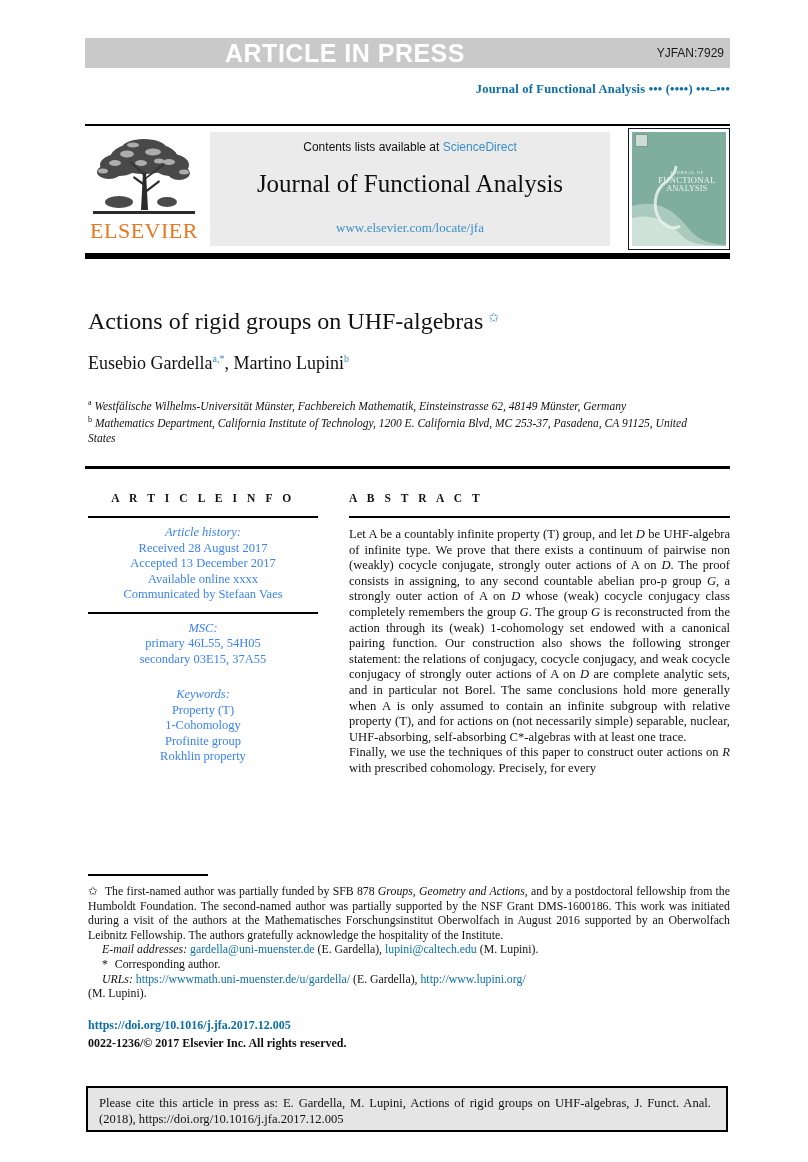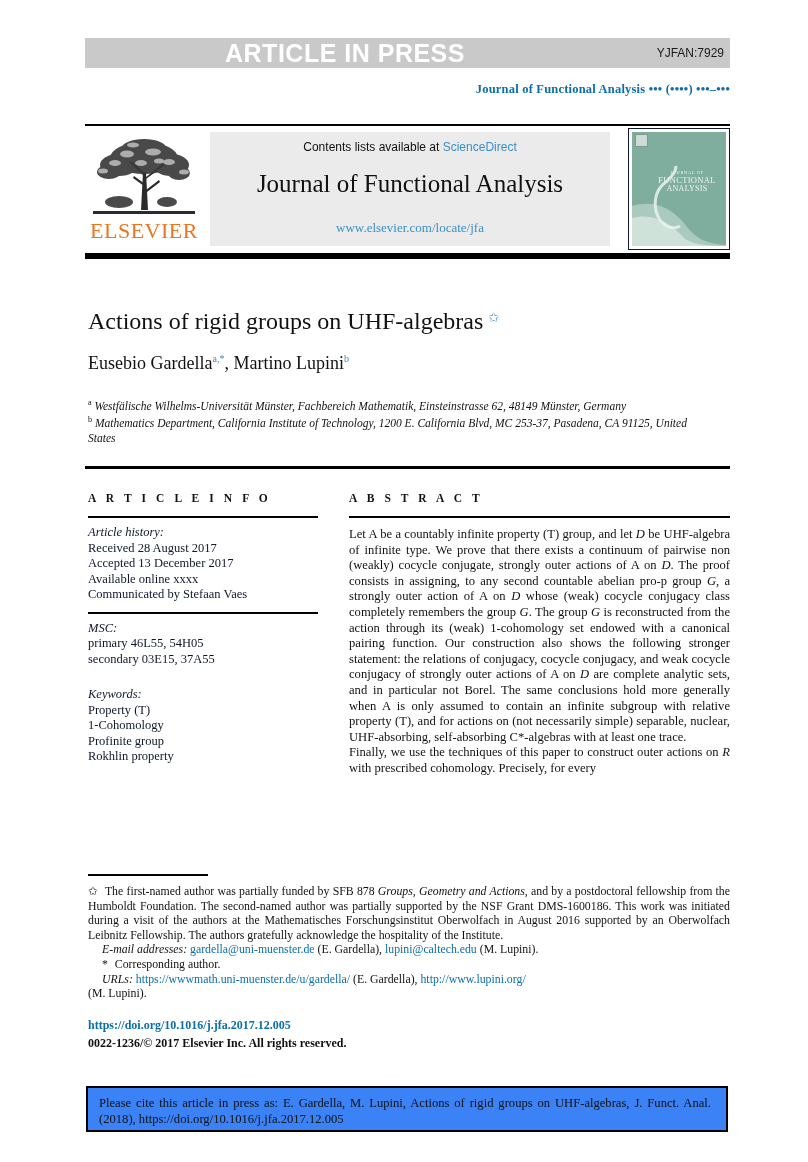--- a/index.html
+++ b/index.html
@@ -198,20 +198,21 @@
     left: 85px; top: 466px;
     width: 645px; height: 3px;
     background: #000000;
   }
 
   
   .col-info {
     position: absolute;
     left: 88px; top: 492px;
     width: 230px;
+    text-align: center;
   }
   .col-abs {
     position: absolute;
     left: 349px; top: 492px;
     width: 381px;
   }
   .sec-head {
     font-family: "Liberation Serif", "DejaVu Serif", serif;
     font-size: 11.5px;
     font-weight: bold;
@@ -220,21 +221,21 @@
   }
   .rule-sec {
     height: 2px;
     background: #000000;
     margin-top: 12px;
   }
   .info-block {
     font-family: "Liberation Serif", "DejaVu Serif", serif;
     font-size: 12.5px;
     line-height: 15.5px;
-    color: #0f172a;
+    color: #3b82f6;
     margin-top: 7px;
   }
   .info-block .lbl { font-style: italic; display: block; }
   .info-rule {
     height: 2px;
     background: #000000;
     margin-top: 9px;
   }
   .info-gap { height: 13px; }
   .abstract {
@@ -285,21 +286,21 @@
     font-weight: bold;
     font-size: 12px;
     color: #111111;
   }
 
   
   .cite-box {
     position: absolute;
     left: 86px; top: 1086px;
     width: 642px; height: 46px;
-    background: #3b82f6;
+    background: #e5e5e5;
     border: 2px solid #000000;
     box-sizing: border-box;
   }
   .cite-text {
     position: absolute;
     left: 11px; top: 7px;
     width: 612px;
     font-family: "Liberation Serif", "DejaVu Serif", serif;
     font-size: 12.6px;
     line-height: 16px;

